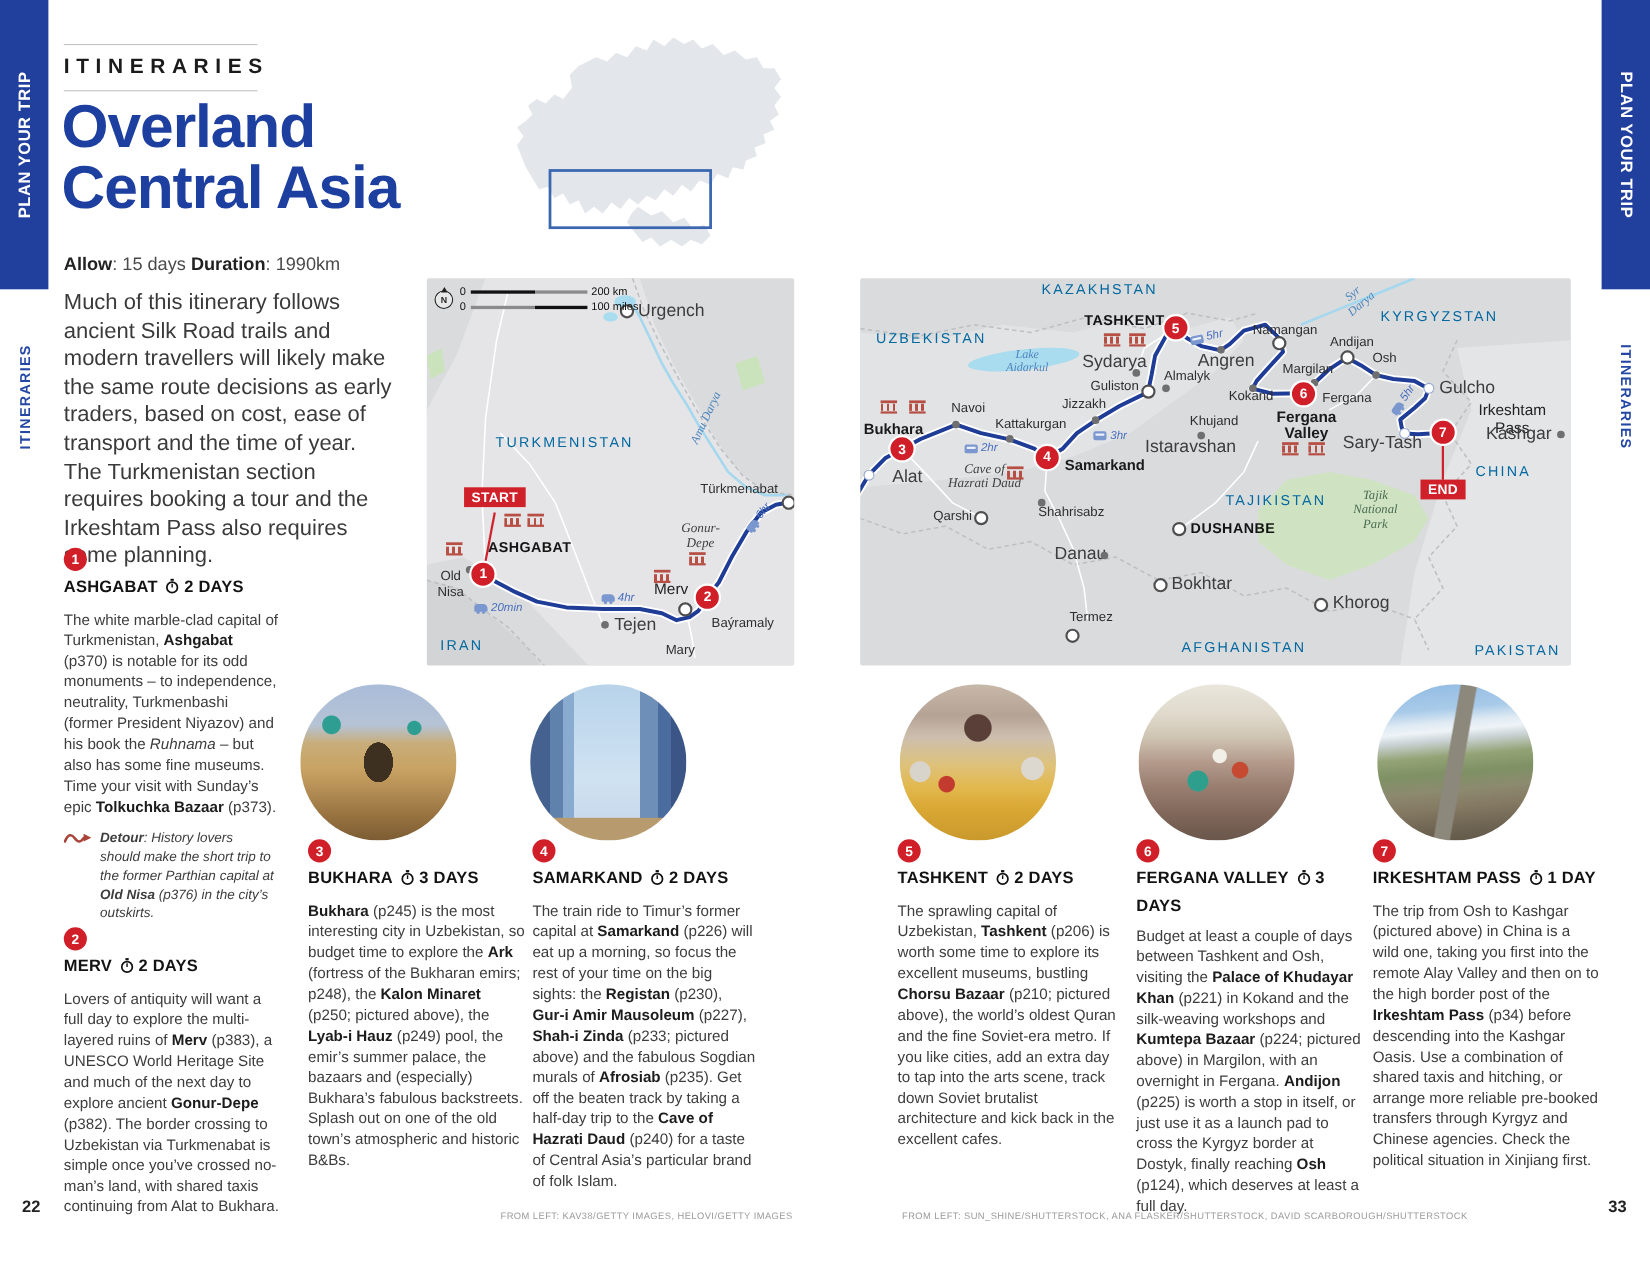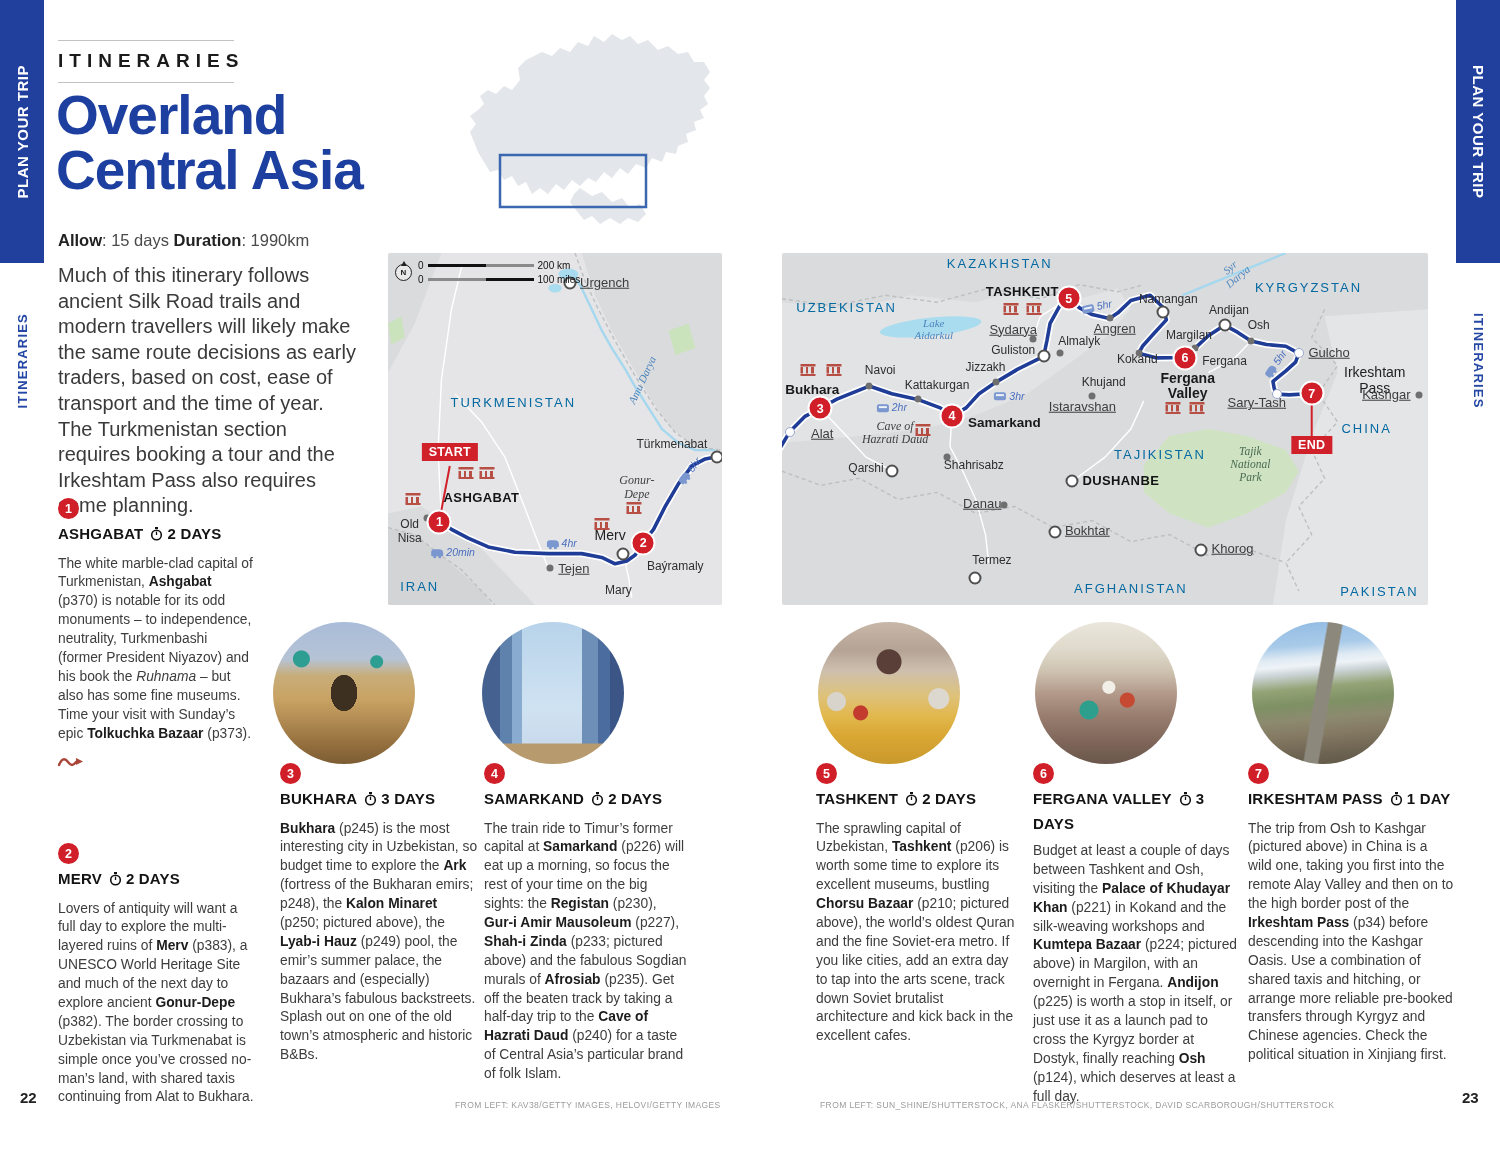--- a/index.html
+++ b/index.html
@@ -36,21 +36,21 @@
   .rconn{fill:none;stroke:#d0202a;stroke-width:2px;vector-effect:non-scaling-stroke;}
   .mroad{fill:none;stroke:#ffffff;stroke-width:1.4px;vector-effect:non-scaling-stroke;}
   .mborder{fill:none;stroke:#bdbfc1;stroke-width:1.4px;vector-effect:non-scaling-stroke;stroke-dasharray:4 3;}
   .mriver{fill:none;stroke:#a5d8ee;stroke-width:2.4px;vector-effect:non-scaling-stroke;}
   .m-label{position:absolute;white-space:pre-line;text-align:center;line-height:1.12;}
   .k-country{font-size:13px;letter-spacing:2px;color:#0369a1;}
   .k-capital{font-size:13px;font-weight:bold;color:#141414;letter-spacing:.4px;}
   .k-cityb{font-size:13.5px;font-weight:bold;color:#1a1a1a;}
   .k-city{font-size:12px;color:#2e2e2e;}
   .k-city2{font-size:14px;color:#222;}
-  .k-town{font-size:13px;color:#3d3d3d;text-decoration:underline;}
+  .k-town{font-size:16px;color:#3d3d3d;}
   .k-areab{font-size:14px;font-weight:bold;color:#1a1a1a;}
   .k-river{font-family:"Liberation Serif",serif;font-style:italic;font-size:11px;color:#4e86bd;}
   .k-area{font-family:"Liberation Serif",serif;font-style:italic;font-size:11.5px;color:#4a6b50;}
   .k-site{font-family:"Liberation Serif",serif;font-style:italic;font-size:12px;color:#3f3f3f;}
   .k-time{font-size:10.5px;font-style:italic;color:#4a6fbe;display:flex;align-items:center;gap:3px;white-space:nowrap;}
   .m-badge{position:absolute;width:21px;height:21px;border-radius:50%;background:#d01f28;color:#fff;
     font-weight:bold;font-size:12.5px;display:flex;align-items:center;justify-content:center;
     border:2px solid #fff;box-sizing:content-box;}
   .m-redbox{position:absolute;background:#d0202a;color:#fff;font-weight:bold;font-size:12.5px;
     padding:2px 7px;letter-spacing:.3px;white-space:nowrap;}
@@ -374,20 +374,21 @@
             <rect x="5" y="0" width="3" height="2" fill="#111"></rect>
             <circle cx="6.5" cy="8" r="4.8" fill="none" stroke="#111" stroke-width="1.6"></circle>
             <line x1="6.5" y1="8" x2="6.5" y2="4.6" stroke="#111" stroke-width="1.3"></line>
           </svg></span><span>2 DAYS</span></h3>
     <div class="sbody">The white marble-clad capital of Turkmenistan, <b>Ashgabat</b> (p370) is notable for its odd monuments – to independence, neutrality, Turkmenbashi (former President Niyazov) and his book the <i>Ruhnama</i> – but also has some fine museums. Time your visit with Sunday’s epic <b>Tolkuchka Bazaar</b> (p373).</div>
     <div class="detour">
       <svg width="27" height="12" viewBox="0 0 27 12">
           <path d="M1,9 C4,2 7,2 10,6 C13,10 15,10 18,6" fill="none" stroke="#a94438" stroke-width="2.4" stroke-linecap="round"></path>
           <polygon points="18,2 25,5.5 18,9" fill="#a94438"></polygon>
         </svg>
+      <span><b>Detour</b>: History lovers should make the short trip to the former Parthian capital at <b>Old Nisa</b> (p376) in the city’s outskirts.</span>
     </div>
   </section>
 
   <section class="stop" id="s2">
     <span class="nbadge">2</span>
     <h3 class="shead"><span>MERV</span><span class="clock"><svg width="13" height="14" viewBox="0 0 13 14">
             <rect x="5" y="0" width="3" height="2" fill="#111"></rect>
             <circle cx="6.5" cy="8" r="4.8" fill="none" stroke="#111" stroke-width="1.6"></circle>
             <line x1="6.5" y1="8" x2="6.5" y2="4.6" stroke="#111" stroke-width="1.3"></line>
           </svg></span><span>2 DAYS</span></h3>
@@ -440,15 +441,15 @@
             <rect x="5" y="0" width="3" height="2" fill="#111"></rect>
             <circle cx="6.5" cy="8" r="4.8" fill="none" stroke="#111" stroke-width="1.6"></circle>
             <line x1="6.5" y1="8" x2="6.5" y2="4.6" stroke="#111" stroke-width="1.3"></line>
           </svg></span><span>1 DAY</span></h3>
     <div class="sbody">The trip from Osh to Kashgar (pictured above) in China is a wild one, taking you first into the remote Alay Valley and then on to the high border post of the <b>Irkeshtam Pass</b> (p34) before descending into the Kashgar Oasis. Use a combination of shared taxis and hitching, or arrange more reliable pre-booked transfers through Kyrgyz and Chinese agencies. Check the political situation in Xinjiang first.</div>
   </section>
 
   <div class="credit" id="credit-l">FROM LEFT: KAV38/GETTY IMAGES, HELOVI/GETTY IMAGES</div>
   <div class="credit" id="credit-r">FROM LEFT: SUN_SHINE/SHUTTERSTOCK, ANA FLASKER/SHUTTERSTOCK, DAVID SCARBOROUGH/SHUTTERSTOCK</div>
   <div class="pageno" id="page-l">22</div>
-  <div class="pageno" id="page-r">23</div>
+  <div class="pageno" id="page-r">33</div>
 
 </div>
 
 </body></html>

